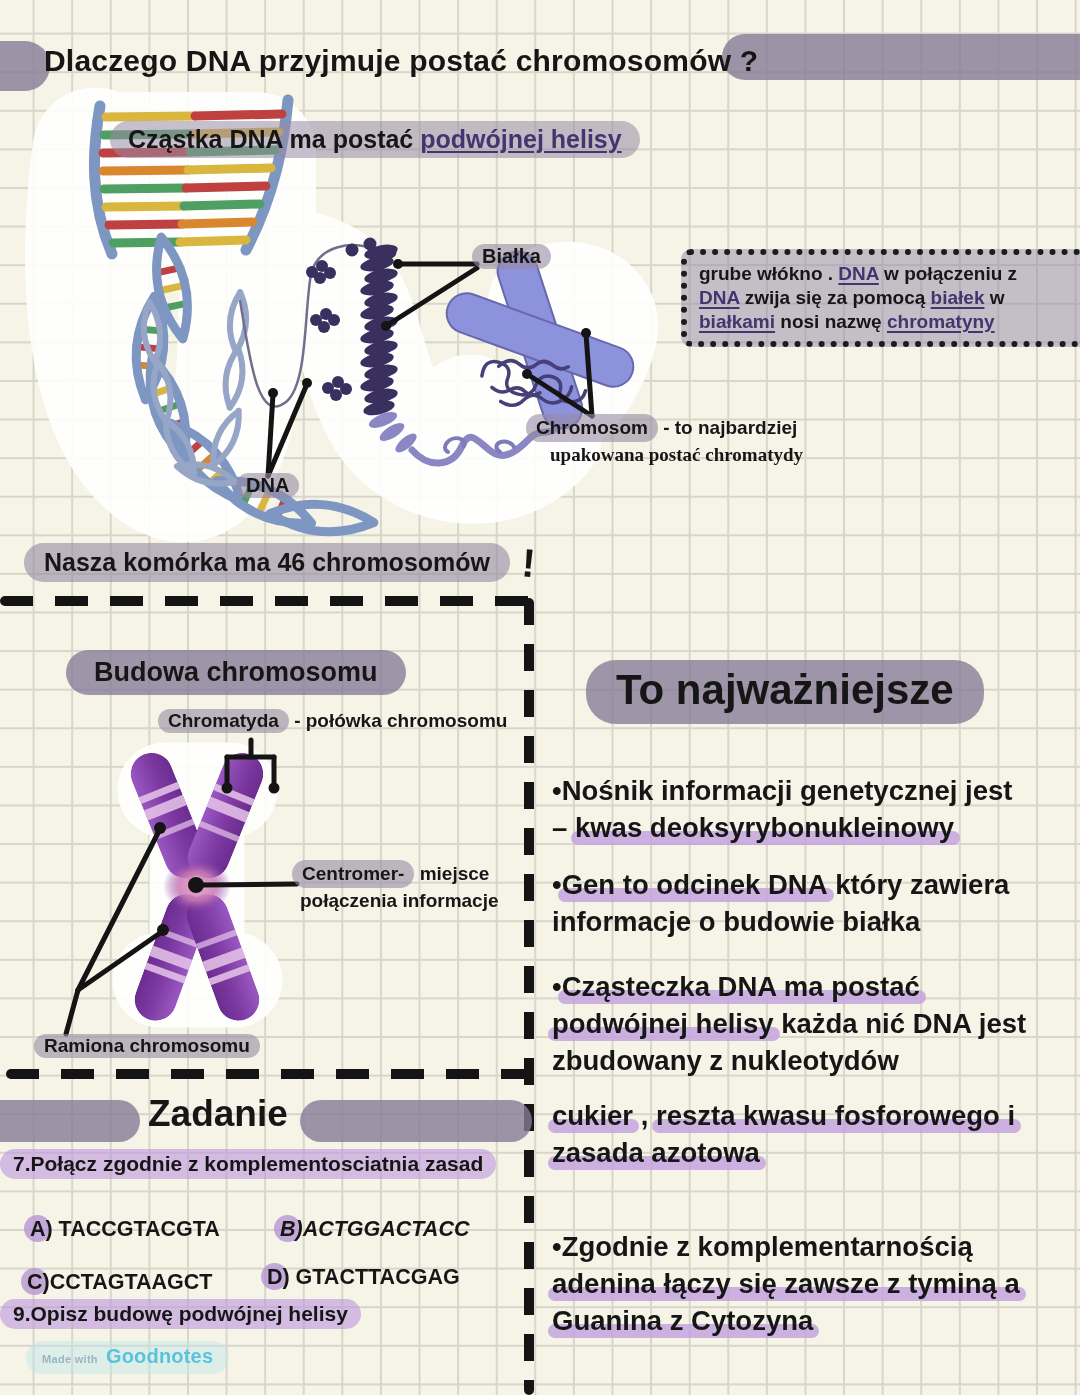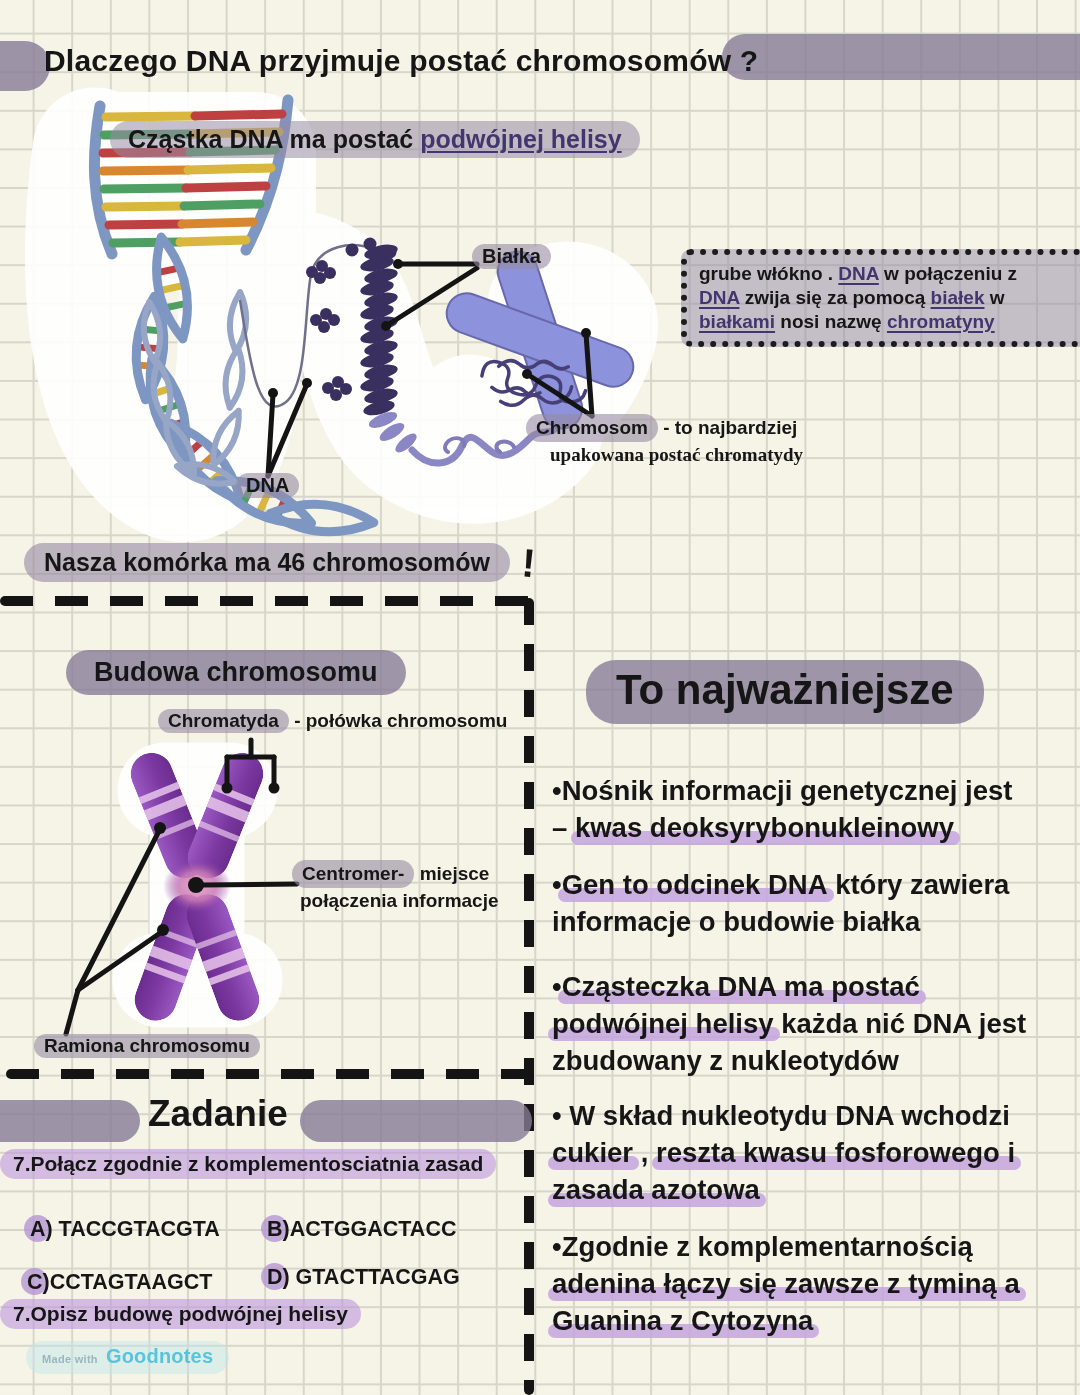--- a/index.html
+++ b/index.html
@@ -370,32 +370,32 @@
 <div class="abs z2 bar" style="left:300px;top:1100px;width:232px;height:42px;border-radius:21px;"></div>
 <div class="abs z2 b" style="left:148px;top:1093px;font-size:37px;">Zadanie</div>
 
 <div class="abs z2" style="left:0px;top:1149px;">
   <span class="hl-pill b" style="font-size:21px;">7.Połącz zgodnie z komplementosciatnia zasad</span>
 </div>
 
 <div class="opt" style="left:18px;top:1192px;">
   <span class="dot">A)</span><span> TACCGTACGTA</span>
 </div>
-<div class="opt" style="left:255px;top:1192px;">
+<div class="opt" style="left:268px;top:1192px;font-style:italic;">
   <span class="dot">B)</span><span>ACTGGACTACC</span>
 </div>
 <div class="opt" style="left:15px;top:1245px;">
   <span class="dot">C)</span><span>CCTAGTAAGCT</span>
 </div>
 <div class="opt" style="left:255px;top:1240px;">
   <span class="dot">D)</span><span> GTACTTACGAG</span>
 </div>
 
 <div class="abs z2" style="left:0px;top:1299px;">
-  <span class="hl-pill b" style="font-size:21px;">7.Opisz budowę podwójnej helisy</span>
+  <span class="hl-pill b" style="font-size:21px;">9.Opisz budowę podwójnej helisy</span>
 </div>
 
 <div class="goodnotes">
   <span class="made">Made with</span><span class="gn">Goodnotes</span>
 </div>
 
 <div class="abs z2" style="left:586px;top:660px;">
   <span class="pill-big b" style="padding:6px 30px 10px 30px;font-size:42px;">To najważniejsze</span>
 </div>
 
@@ -409,21 +409,20 @@
   <div>informacje o budowie białka</div>
 </div>
 
 <div class="bullet" style="left:552px;top:968px;">
   <div><span>•</span><span class="mk">Cząsteczka DNA ma postać</span></div>
   <div><span class="mk">podwójnej helisy</span><span> każda nić DNA jest</span></div>
   <div>zbudowany z nukleotydów</div>
 </div>
 
 <div class="bullet" style="left:552px;top:1097px;">
-  <div>• W skład nukleotydu DNA wchodzi</div>
   <div><span class="mk">cukier</span><span> , </span><span class="mk">reszta kwasu fosforowego i</span></div>
   <div><span class="mk">zasada  azotowa</span></div>
 </div>
 
 <div class="bullet" style="left:552px;top:1228px;">
   <div>•Zgodnie z komplementarnością</div>
   <div><span class="mk">adenina łączy się zawsze z tyminą a</span></div>
   <div><span class="mk">Guanina z Cytozyna</span></div>
 </div>
 

